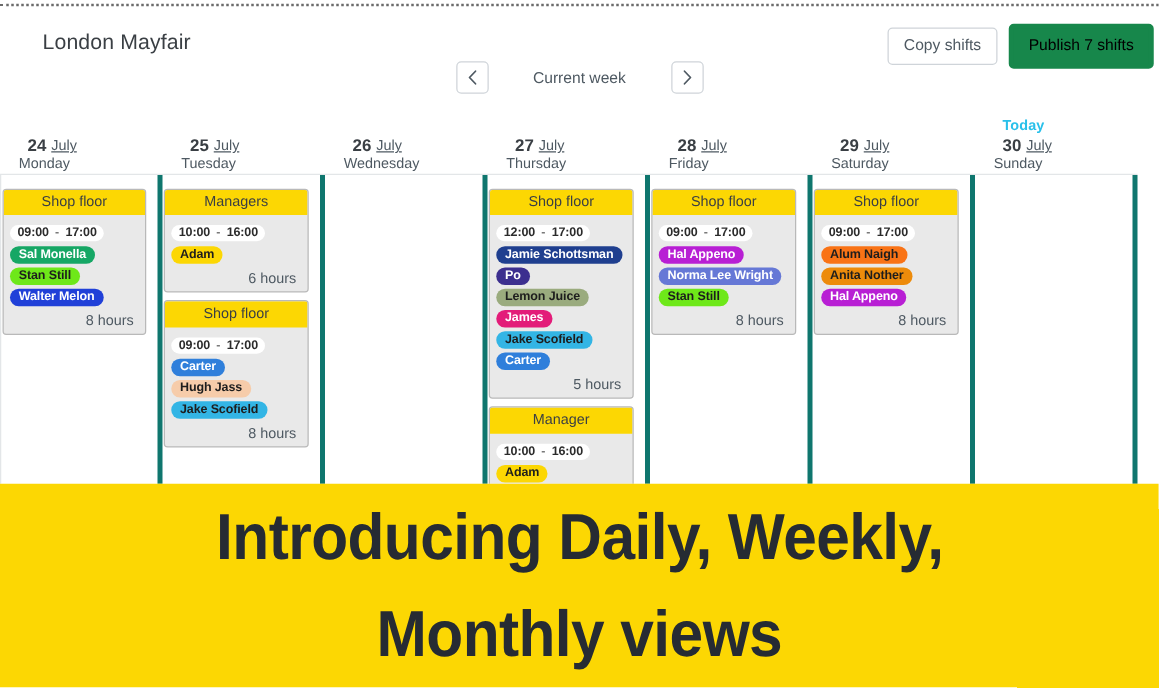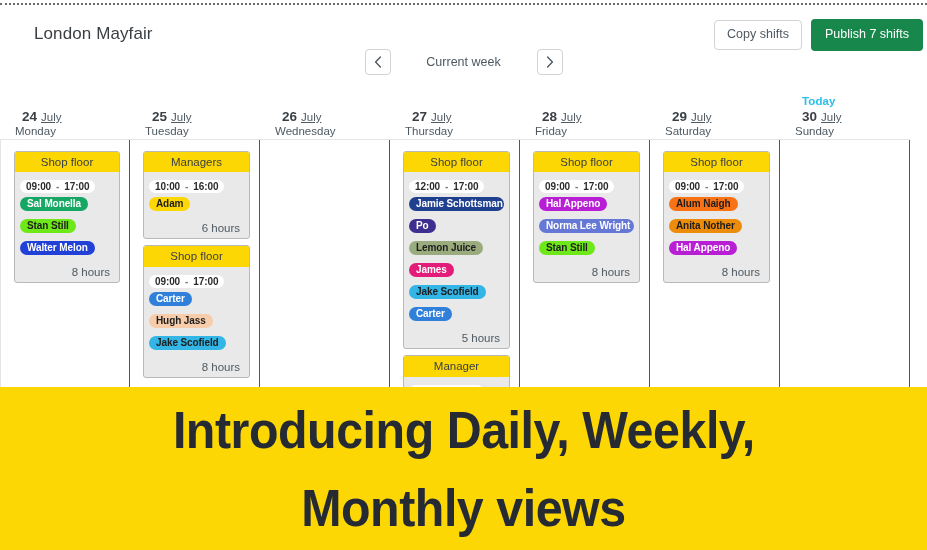--- a/index.html
+++ b/index.html
@@ -43,22 +43,22 @@
     cursor: pointer;
     white-space: nowrap;
   }
   .btn-secondary {
     background: #ffffff;
     border: 1px solid #cfd4d9;
     color: #4e5962;
   }
   .btn-primary {
     background: #17874b;
-    border: 2px solid #a3a3a3;
-    color: #ffffff;
+    border: 4px solid #a3a3a3;
+    color: #000000;
   }
 
   
   .weeknav {
     position: absolute; left: 0; top: 48px; width: 927px; height: 28px;
     display: flex; justify-content: center; align-items: center; gap: 0;
   }
   .nav-btn {
     width: 26px; height: 26px;
     border: 1px solid #cfd4d9; border-radius: 4px;
@@ -102,22 +102,22 @@
   }
 
   
   .daycols {
     position: relative;
     display: grid; grid-template-columns: repeat(7, 1fr);
     height: 247px;
   }
   .daycol {
     position: relative;
-    border-right: 1px solid #0f766e;
-    padding: 11px 9px 0 13px;
+    border-right: 4px solid #0f766e;
+    padding: 11px 9px 0 1px;
     overflow: hidden;
   }
   .daycol:first-child { border-left: 1px solid #e3e6e8; }
 
   
   .card {
     background: #e9e9e9;
     border: 1px solid #b9b9b9;
     border-radius: 3px;
     margin-bottom: 6px;
@@ -142,21 +142,21 @@
     color: #2b2b2b;
     letter-spacing: -.1px;
   }
   .time-dash { color: #7a7a7a; margin: 0 5px; font-weight: bold; }
   .person {
     display: block;
     width: fit-content;
     max-width: 100%;
     border-radius: 9px;
     padding: 1px 7px 2px;
-    margin-bottom: 8px;
+    margin-bottom: 3px;
     font-size: 10px;
     font-weight: bold;
     letter-spacing: -.1px;
     white-space: nowrap;
     overflow: hidden;
   }
   .card-foot {
     text-align: right;
     font-size: 11.5px;
     color: #4e5962;

